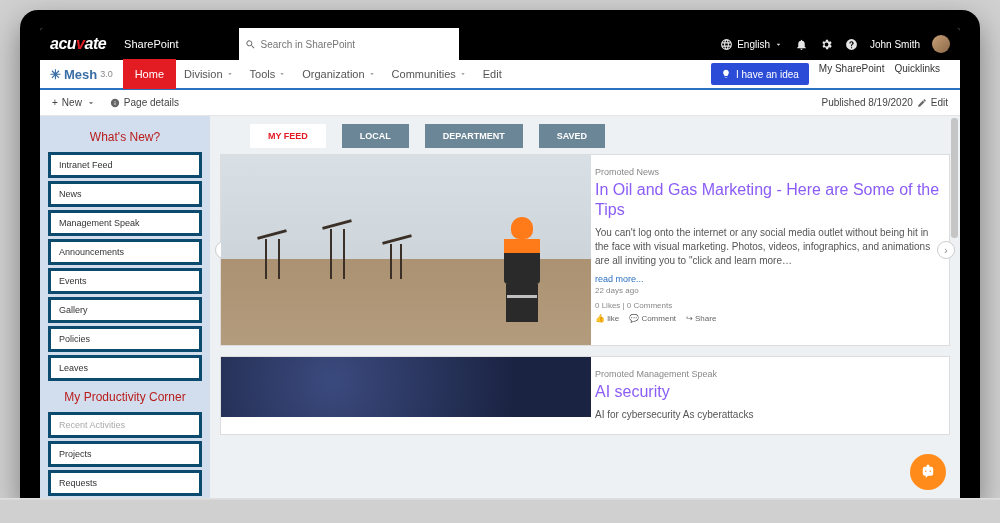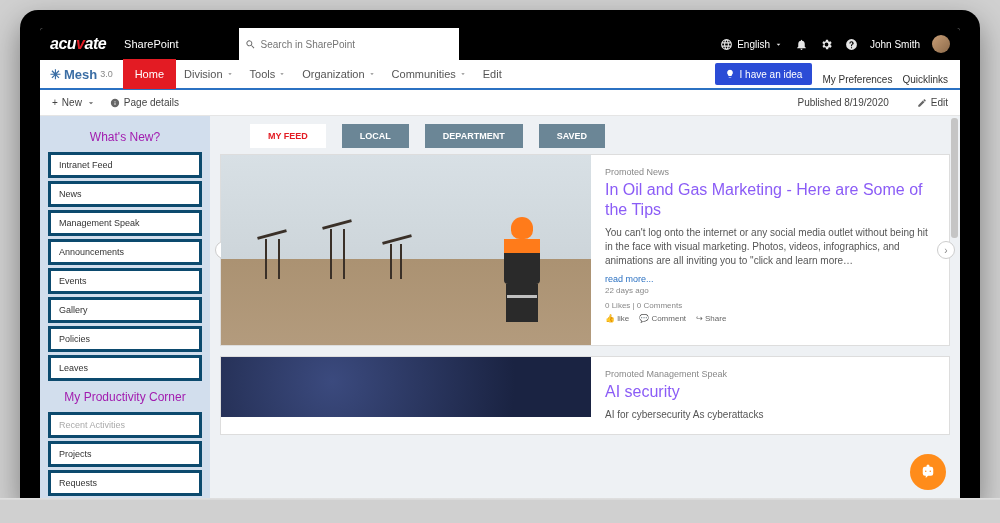--- a/index.html
+++ b/index.html
@@ -16,52 +16,52 @@
 .top-right{margin-left:auto;display:flex;align-items:center;gap:12px}
 .lang{display:flex;align-items:center;gap:4px;font-size:10px}
 .top-icon{width:13px;height:13px;fill:#fff;opacity:.9}
 .avatar{width:18px;height:18px;border-radius:50%;background:linear-gradient(135deg,#c89e76,#8c6a4a)}
 .subbar{height:30px;background:#fff;border-bottom:2px solid #2b71c2;display:flex;align-items:center;font-size:11px}
 .mesh-logo{color:#3b6ea5;font-weight:600;font-size:13px;padding:0 10px;display:flex;align-items:center;gap:3px}
 .mesh-logo .m30{font-size:9px;color:#888;font-weight:400}
 .home-btn{background:#e31b23;color:#fff;height:30px;padding:0 12px;display:flex;align-items:center;font-size:11px}
 .nav-item{color:#555;padding:0 8px;display:flex;align-items:center;gap:3px;height:30px;cursor:pointer}
 .nav-item svg{width:8px;height:8px;fill:#888}
-.sub-right{margin-left:auto;display:flex;align-items:flex-end;gap:10px;padding-right:12px}
+.sub-right{margin-left:auto;display:flex;align-items:flex-start;gap:10px;padding-right:20px}
 .idea-btn{background:#2b4cd6;color:#fff;height:22px;padding:0 10px;border-radius:2px;display:flex;align-items:center;gap:5px;font-size:10px}
 .idea-btn svg{width:10px;height:10px;fill:#fff}
 .sub-link{color:#333;font-size:10px}
 .toolbar{height:26px;border-bottom:1px solid #e5e5e5;display:flex;align-items:center;padding:0 12px;font-size:10px;color:#444}
 .tool-item{display:flex;align-items:center;gap:4px;margin-right:14px;cursor:pointer}
 .tool-item svg{width:10px;height:10px;fill:#666}
-.tool-right{margin-left:auto;display:flex;align-items:flex-start;gap:28px}
+.tool-right{margin-left:auto;display:flex;align-items:flex-start;gap:4px}
 .content{display:flex;height:calc(100% - 88px);overflow:hidden}
 .sidebar{width:170px;background:#d2deed;padding:8px;overflow-y:auto}
-.panel-title{text-align:center;font-size:12px;color:#a21caf;padding:6px 0 8px;font-weight:400}
+.panel-title{text-align:center;font-size:12px;color:#b91c1c;padding:6px 0 8px;font-weight:400}
 .side-btn{background:#fff;border:3px solid #0c4a6e;padding:5px 8px;font-size:9px;color:#333;margin-bottom:3px;text-align:left;cursor:pointer}
 .side-btn.dim{color:#aaa}
 .main{flex:1;background:#eef1f4;padding:8px 10px;overflow-y:auto;position:relative}
 .tabs{display:flex;gap:16px;margin-bottom:6px;margin-left:30px}
 .tab{padding:7px 18px;font-size:9px;font-weight:600;color:#fff;background:#6b8696;cursor:pointer}
 .tab.active{background:#fff;color:#e31b23}
 .card{background:#fff;border:1px solid #ddd;display:flex;margin-bottom:10px;position:relative}
 .card-img{width:370px;height:190px;background:linear-gradient(180deg,#d8e0e5 0%,#cdd5da 55%,#ab9272 55%,#b39b7d 100%);position:relative;overflow:hidden}
 .pumps{position:absolute;bottom:35%;left:5%;width:70%;height:50%}
 .pump{position:absolute;border-left:2px solid #3a3028;border-right:2px solid #3a3028}
 .pump::before{content:"";position:absolute;top:-6px;left:-10px;width:30px;height:3px;background:#3a3028;transform:rotate(-15deg)}
 .p1{left:10%;bottom:0;width:15px;height:40px}
 .p2{left:35%;bottom:0;width:15px;height:50px}
 .p3{left:58%;bottom:0;width:12px;height:35px}
 .worker{position:absolute;right:12%;bottom:12%;width:50px;height:105px}
 .worker .head{width:22px;height:22px;background:#ff7b1a;border-radius:50% 50% 40% 40%;margin:0 auto}
 .worker .body{width:36px;height:45px;background:#2a2a2a;margin:0 auto;border-radius:4px;position:relative}
 .worker .body::before{content:"";position:absolute;top:0;left:0;right:0;height:14px;background:#ff7b1a}
 .worker .legs{width:32px;height:38px;background:#2a2a2a;margin:0 auto}
 .worker .legs::after{content:"";position:absolute;bottom:24px;left:10px;right:10px;height:3px;background:#c0c0c0}
-.card-body{flex:1;padding:12px 14px;font-size:10px;color:#333}
+.card-body{flex:1;padding:12px 4px;font-size:10px;color:#333}
 .promo{color:#888;font-size:9px}
 .card-title{font-size:16px;color:#8b5cf6;font-weight:400;line-height:1.25;margin:3px 0 6px}
 .card-desc{font-size:10px;color:#555;line-height:1.4}
 .read-more{color:#2b71c2;font-size:9px;margin-top:6px;display:block}
 .meta{color:#888;font-size:8px;margin-top:2px}
 .stats{color:#888;font-size:8px;margin-top:6px}
 .actions{color:#666;font-size:8px;margin-top:4px;display:flex;gap:10px}
 .card2-img{width:370px;height:60px;background:radial-gradient(circle at 30% 40%,#3b4a7e,#1a2342 70%);position:relative}
 .nav-arrow{position:absolute;top:50%;width:18px;height:18px;border:1px solid #ccc;border-radius:50%;background:#fff;display:flex;align-items:center;justify-content:center;font-size:10px;color:#888;transform:translateY(-50%)}
 .nav-arrow.l{left:-6px}
@@ -140,21 +140,21 @@
   <div class="nav-item">
           <span>Edit</span>
         </div>
   <div class="sub-right">
     <div class="idea-btn">
       <svg viewBox="0 0 24 24">
               <path d="M9 21h6v-1H9v1zm3-19a7 7 0 00-4 12.7V17h8v-2.3A7 7 0 0012 2z"></path>
             </svg>
       <span>I have an idea</span>
     </div>
-    <span class="sub-link">My Preferences</span>
+    <span class="sub-link">My SharePoint</span>
     <span class="sub-link">Quicklinks</span>
   </div>
 </div>
 
 <div class="toolbar">
   <div class="tool-item">
           <span>+</span>
           <span>New</span>
           <svg viewBox="0 0 24 24">
             <path d="M7 10l5 5 5-5z"></path>

